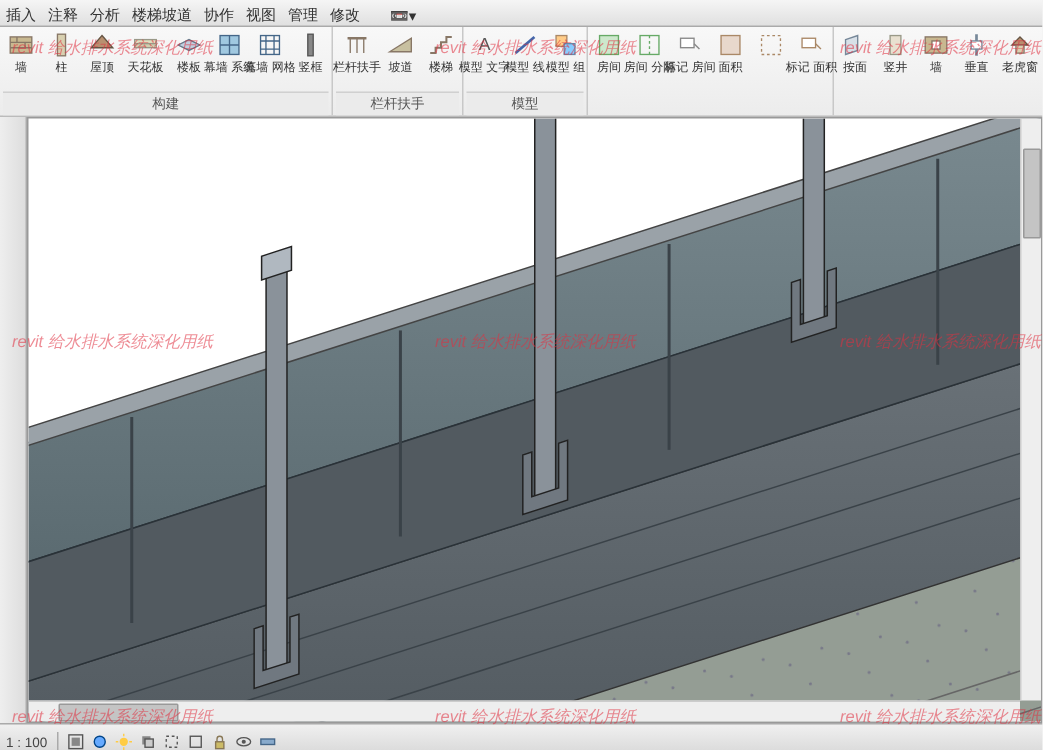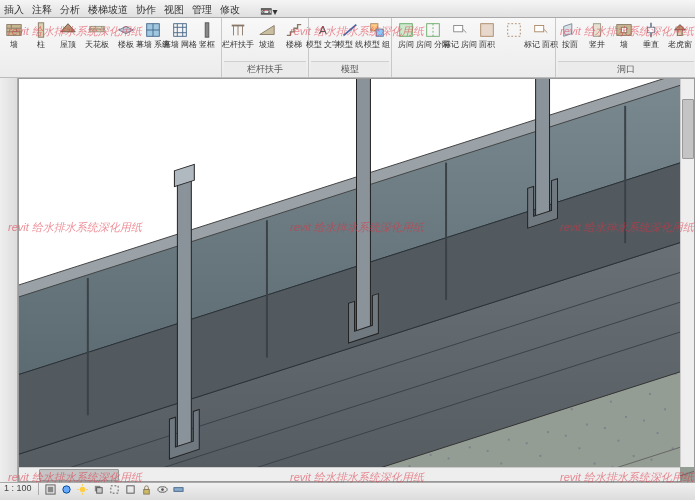--- a/index.html
+++ b/index.html
@@ -12,21 +12,21 @@
 .panel-title{text-align:center;font-size:9px;color:#555;border-top:1px solid #d0d0d0;padding:1px 0;background:#ebebeb}
 .tool{display:flex;flex-direction:column;align-items:center;width:24px;cursor:pointer;gap:1px}
 .tool.wide{width:28px}
 .ticon{width:20px;height:20px;display:flex;align-items:center;justify-content:center}
 .ticon svg{width:18px;height:18px}
 .tlabel{font-size:8px;color:#333;text-align:center;line-height:1;white-space:nowrap}
 .workspace{position:relative;height:404px;display:flex}
 .prop-panel{width:18px;background:linear-gradient(90deg,#eee,#ddd);border-right:1px solid #aaa}
 .main-view{flex:1;position:relative;background:#fff;border:1px solid #999;overflow:hidden}
 .wm{position:absolute;color:#e03040;font-size:11px;opacity:.55;font-style:italic;pointer-events:none;font-weight:normal}
-.status{height:18px;background:linear-gradient(#f0f0f0,#dcdcdc);border-top:1px solid #aaa;display:flex;align-items:flex-start;padding:0 4px;gap:4px;font-size:9px;color:#444}
+.status{height:18px;background:linear-gradient(#f0f0f0,#dcdcdc);border-top:1px solid #aaa;display:flex;align-items:flex-end;padding:0 4px;gap:4px;font-size:9px;color:#444}
 .status .sicon{width:12px;height:12px;display:inline-flex;align-items:center;justify-content:center}
 .status .sicon svg{width:11px;height:11px}
 .scroll-v{position:absolute;right:0;top:0;width:14px;height:calc(100% - 14px);background:#eee;border-left:1px solid #ccc}
 .scroll-v .thumb{position:absolute;left:1px;width:12px;top:20px;height:60px;background:#c4c4c4;border:1px solid #999;border-radius:1px}
 .scroll-h{position:absolute;left:0;bottom:0;height:14px;width:calc(100% - 14px);background:#eee;border-top:1px solid #ccc}
 .scroll-h .thumb{position:absolute;top:1px;height:12px;left:20px;width:80px;background:#c4c4c4;border:1px solid #999;border-radius:1px}
 .bar-sep{width:1px;height:12px;background:#aaa;margin:0 2px}
 </style>
 </head>
 <body>
@@ -117,20 +117,21 @@
         </div>
     <div class="tool">
           <span class="ticon">
             <svg viewBox="0 0 20 20">
               <rect x="8" y="2" width="4" height="16" fill="#888" stroke="#555"></rect>
             </svg>
           </span>
           <span class="tlabel">竖框</span>
         </div>
   </div>
+  <div class="panel-title">构建</div>
 </div>
 
 <div class="panel">
   <div class="panel-body">
     <div class="tool wide">
           <span class="ticon">
             <svg viewBox="0 0 20 20">
               <line x1="3" y1="5" x2="17" y2="5" stroke="#876" stroke-width="2"></line>
               <line x1="5" y1="5" x2="5" y2="16" stroke="#876"></line>
               <line x1="10" y1="5" x2="10" y2="16" stroke="#876"></line>
@@ -291,21 +292,20 @@
     <div class="tool wide">
           <span class="ticon">
             <svg viewBox="0 0 20 20">
               <polygon points="10,4 16,10 4,10" fill="#b89070" stroke="#654"></polygon>
               <rect x="7" y="10" width="6" height="6" fill="#d8d0b0" stroke="#876"></rect>
             </svg>
           </span>
           <span class="tlabel">老虎窗</span>
         </div>
   </div>
-  <div class="panel-title">洞口</div>
 </div>
 
 </div>
 
 <div class="workspace">
   <div class="prop-panel"></div>
   <div class="main-view">
     <svg width="100%" height="100%" viewBox="0 0 660 404">
       <defs>
         <linearGradient id="glass" x1="0" y1="0" x2="0" y2="1">

